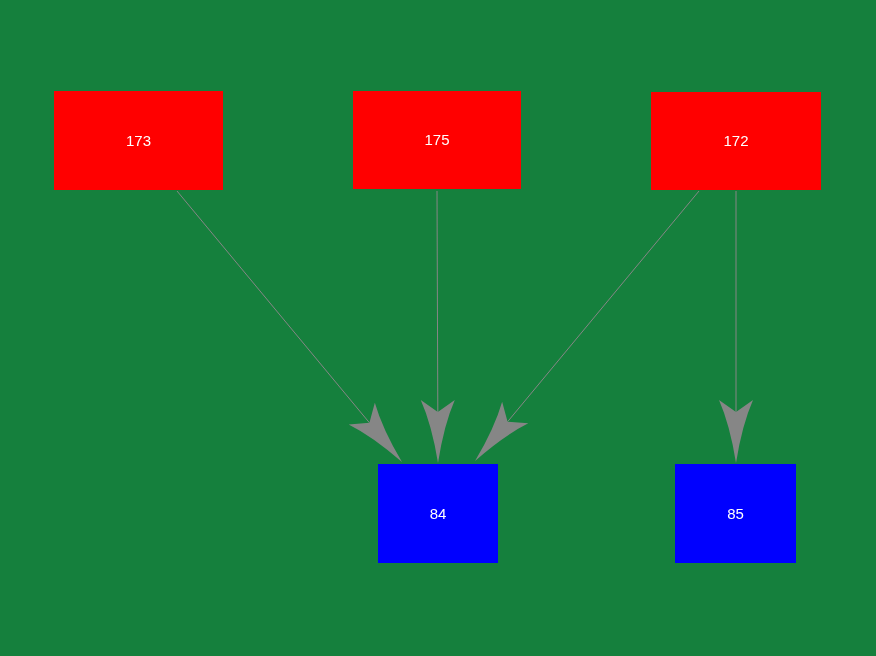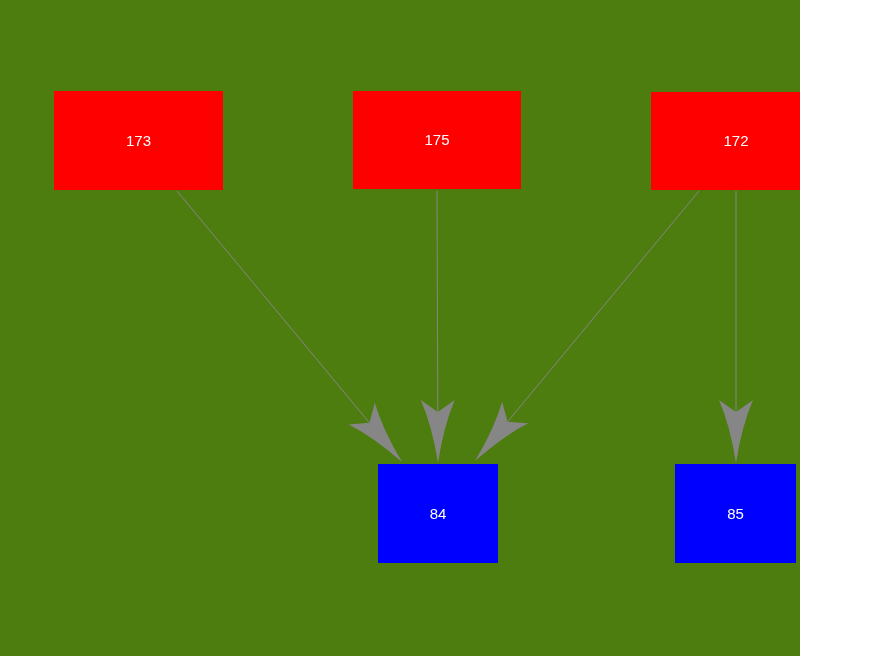--- a/index.html
+++ b/index.html
@@ -2,23 +2,23 @@
 <html><head>
 <meta charset="utf-8">
 <style>
   html, body {
     margin: 0;
     padding: 0;
     background: #ffffff;
   }
   #stage {
     position: relative;
-    width: 800px;
+    width: 876px;
     height: 656px;
-    background: #4d7c0f;
+    background: #15803d;
     overflow: hidden;
     font-family: "Liberation Sans", sans-serif;
   }
   svg { display: block; }
   .node-label {
     font-family: "Liberation Sans", sans-serif;
     font-size: 15px;
     fill: #ffffff;
     text-anchor: middle;
   }

